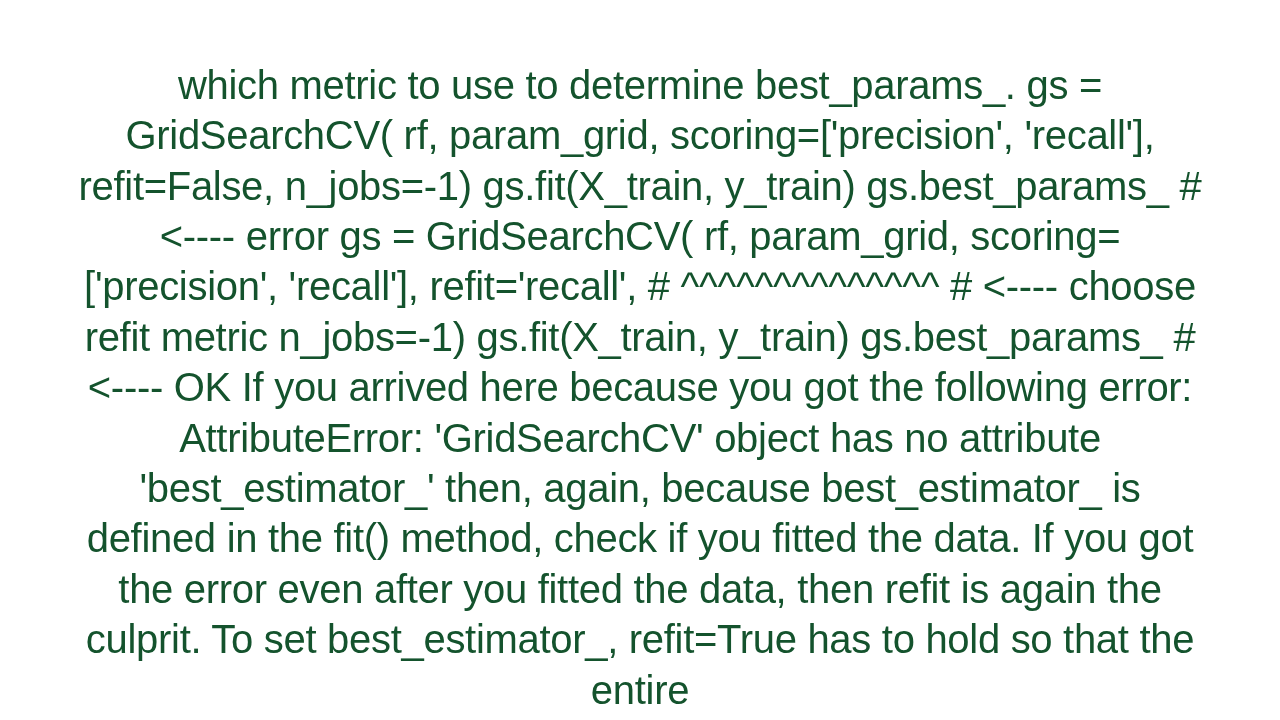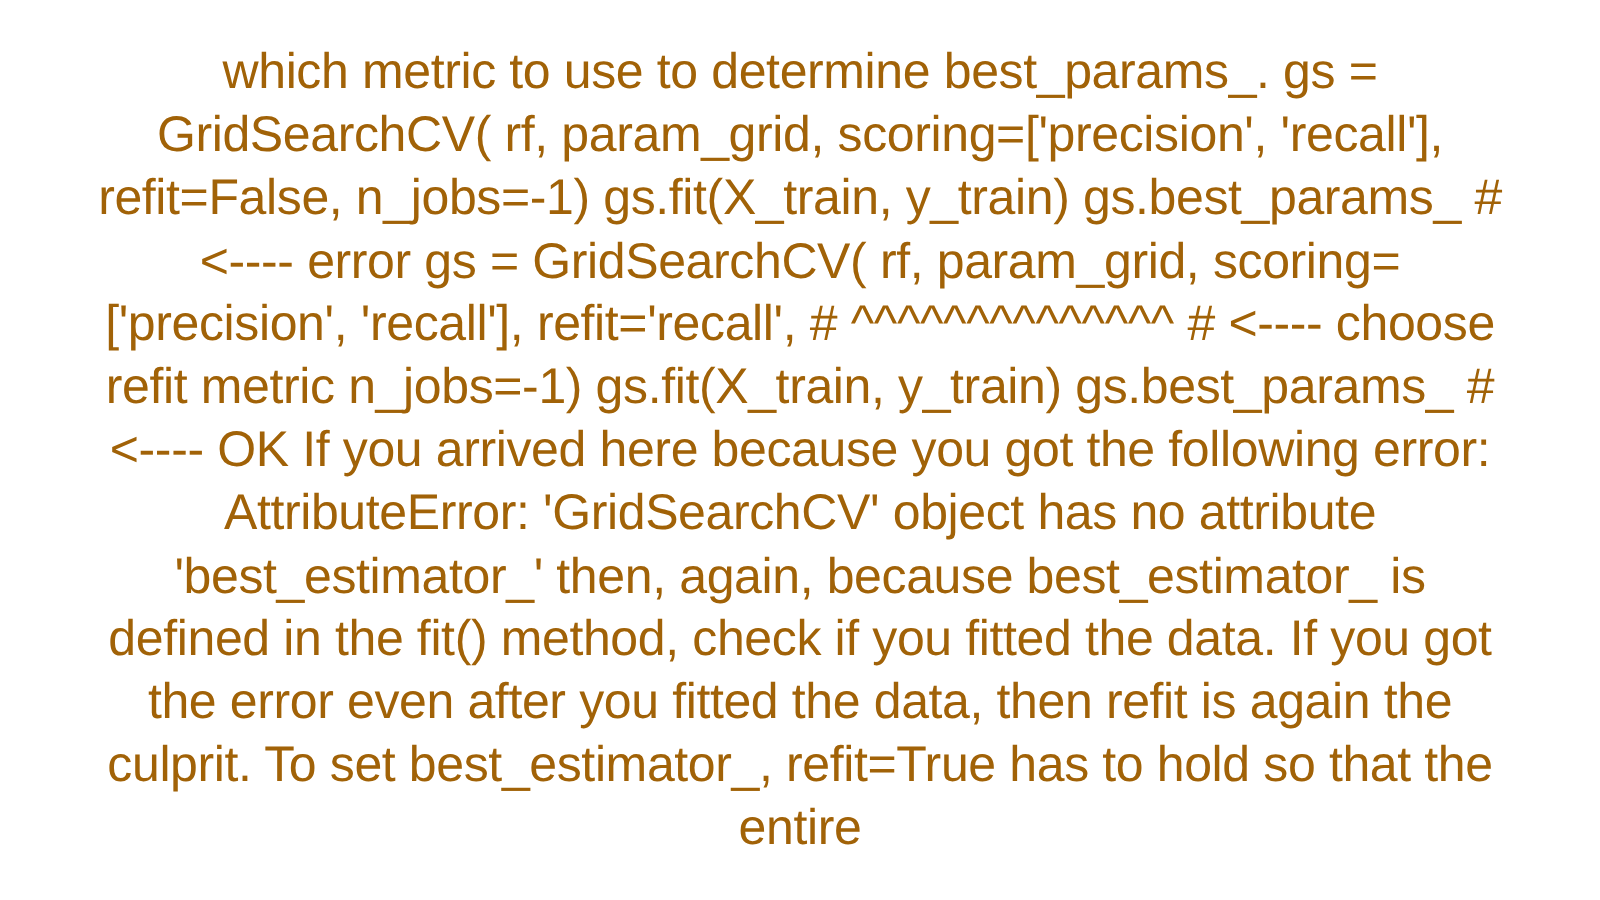--- a/index.html
+++ b/index.html
@@ -11,28 +11,28 @@
       width: 1280px;
       height: 720px;
       overflow: hidden;
       background: #ffffff;
       font-family: Arial, Helvetica, sans-serif;
     }
     .content {
       width: 1280px;
       height: 720px;
       padding: 5px 70px;
-      color: #a16207;
+      color: #14532d;
       font-size: 40px;
       line-height: 1.26;
       text-align: center;
       letter-spacing: -0.3px;
       display: flex;
       flex-direction: column;
-      justify-content: center;
+      justify-content: flex-end;
     }
     .content p {
       margin: 0;
     }
   </style>
 </head>
 <body>
 
 <div class="content">
   <p>which metric to use to determine best_params_. gs = GridSearchCV(     rf, param_grid,      scoring=['precision', 'recall'], refit=False,      n_jobs=-1) gs.fit(X_train, y_train) gs.best_params_                            # &lt;---- error  gs = GridSearchCV(     rf, param_grid,      scoring=['precision', 'recall'], refit='recall', #                               ^^^^^^^^^^^^^^    # &lt;---- choose refit metric     n_jobs=-1) gs.fit(X_train, y_train) gs.best_params_                            # &lt;---- OK   If you arrived here because you got the following error: AttributeError: 'GridSearchCV' object has no attribute 'best_estimator_'  then, again, because best_estimator_ is defined in the fit() method, check if you fitted the data. If you got the error even after you fitted the data, then refit is again the culprit. To set best_estimator_, refit=True has to hold so that the entire</p>

